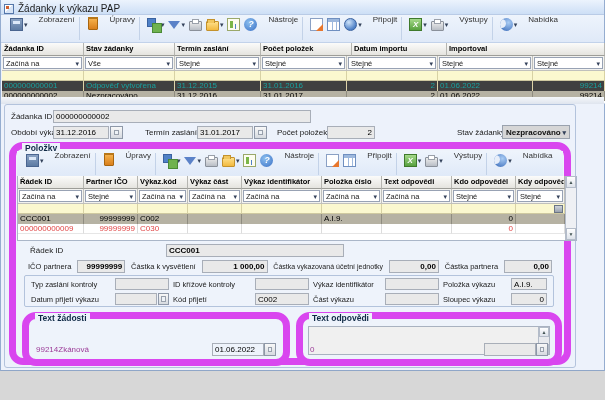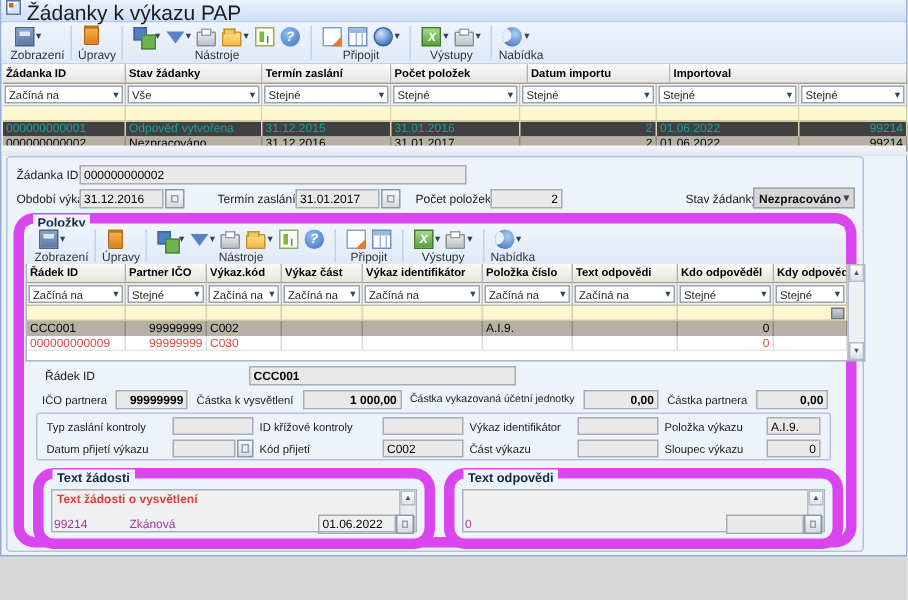--- a/index.html
+++ b/index.html
@@ -1,26 +1,26 @@
 <!DOCTYPE html>
 <html><head>
 <meta charset="utf-8">
 <style>
   *{box-sizing:border-box;margin:0;padding:0}
   html,body{width:605px;height:400px}
   body{font-family:"Liberation Sans",sans-serif;background:#d7d7d7;position:relative;overflow:hidden;-webkit-font-smoothing:antialiased}
   .stage{position:absolute;inset:0}
   .win{position:absolute;left:0;top:0;width:605px;height:371px;background:#edf2fb;border-left:1px solid #95add0;border-right:1px solid #95add0;border-bottom:1px solid #8fa6c8}
   
-  .titlebar{height:15px;background:linear-gradient(#ecf3fd,#cddff6);border-bottom:1px solid #b9cbe6;display:flex;align-items:flex-start;gap:4px;padding:0 3px;font-size:14px;color:#1c1c1c}
+  .titlebar{height:15px;background:linear-gradient(#ecf3fd,#cddff6);border-bottom:1px solid #b9cbe6;display:flex;align-items:flex-end;gap:4px;padding:0 3px;font-size:10px;color:#1c1c1c}
   .appico{width:10px;height:10px;border:1px solid #5577aa;background:linear-gradient(135deg,#ffffff 0 45%,#d7e4f6 45% 100%);position:relative;flex:none}
   .appico::after{content:"";position:absolute;left:1px;top:1px;width:3px;height:3px;background:#d06030}
   
   .tbar{height:28px;background:linear-gradient(#eef4fc,#dfe9f8);border-bottom:1px solid #c2d2ea;display:flex;align-items:stretch;padding:0 2px}
-  .tgroup{display:flex;flex-direction:column;justify-content:space-between}
+  .tgroup{display:flex;flex-direction:row;justify-content:space-between}
   .ticons{display:flex;align-items:center;gap:2px;height:17px;padding:1px 6px 0}
   .tlabel{font-size:8px;color:#333;text-align:center;line-height:10px;white-space:nowrap;padding:0 4px}
   .tsep{width:1px;background:#c3d2e8;margin:2px 0;flex:none}
   .tbtn{display:flex;align-items:center;height:15px;padding:0 1px}
   .caret-glyph{font-size:7px;line-height:7px;color:#33415a;margin-left:1px}
   .caret-glyph::after{content:"▾"}
   .ic{width:13px;height:13px;display:inline-block;position:relative;flex:none}
   .i-view{background:linear-gradient(#8ba3c4,#5d7ba3);border:1px solid #4a6590}
   .i-view::after{content:"";position:absolute;left:2px;right:2px;top:2px;height:3px;background:#dce8f8}
   .i-trash{width:10px;height:12px;margin:0 1px;background:linear-gradient(#f5b04a,#d97f1c);border:1px solid #a8650f;border-radius:1px}
@@ -535,30 +535,23 @@
         <span class="lbl2">Kód přijetí</span>
         <div class="fld f">C002</div>
         <span class="lbl2">Část výkazu</span>
         <div class="fld f"></div>
         <span class="lbl2">Sloupec výkazu</span>
         <div class="fld f num">0</div>
       </div>
 
       <div class="grp grp-tz">
         <div class="gtitle">Text žádosti</div>
-        <div class="txt">
-          <span class="red">Text žádosti o vysvětlení</span>
-          <div class="tvs">
-            <div class="sbtn up">▲</div>
-            <div class="sbtn dn">▼</div>
-          </div>
-        </div>
         <div class="tfoot">
           <span class="pu">99214</span>
-          <span class="pu" style="margin-left:28px">Zkánová</span>
+          <span class="pu" style="margin-left:0">Zkánová</span>
           <span class="sp"></span>
           <div class="ffld white">01.06.2022</div>
           <span class="fdb"></span>
         </div>
       </div>
 
       <div class="grp grp-to">
         <div class="gtitle">Text odpovědi</div>
         <div class="txt">
           <span></span>

